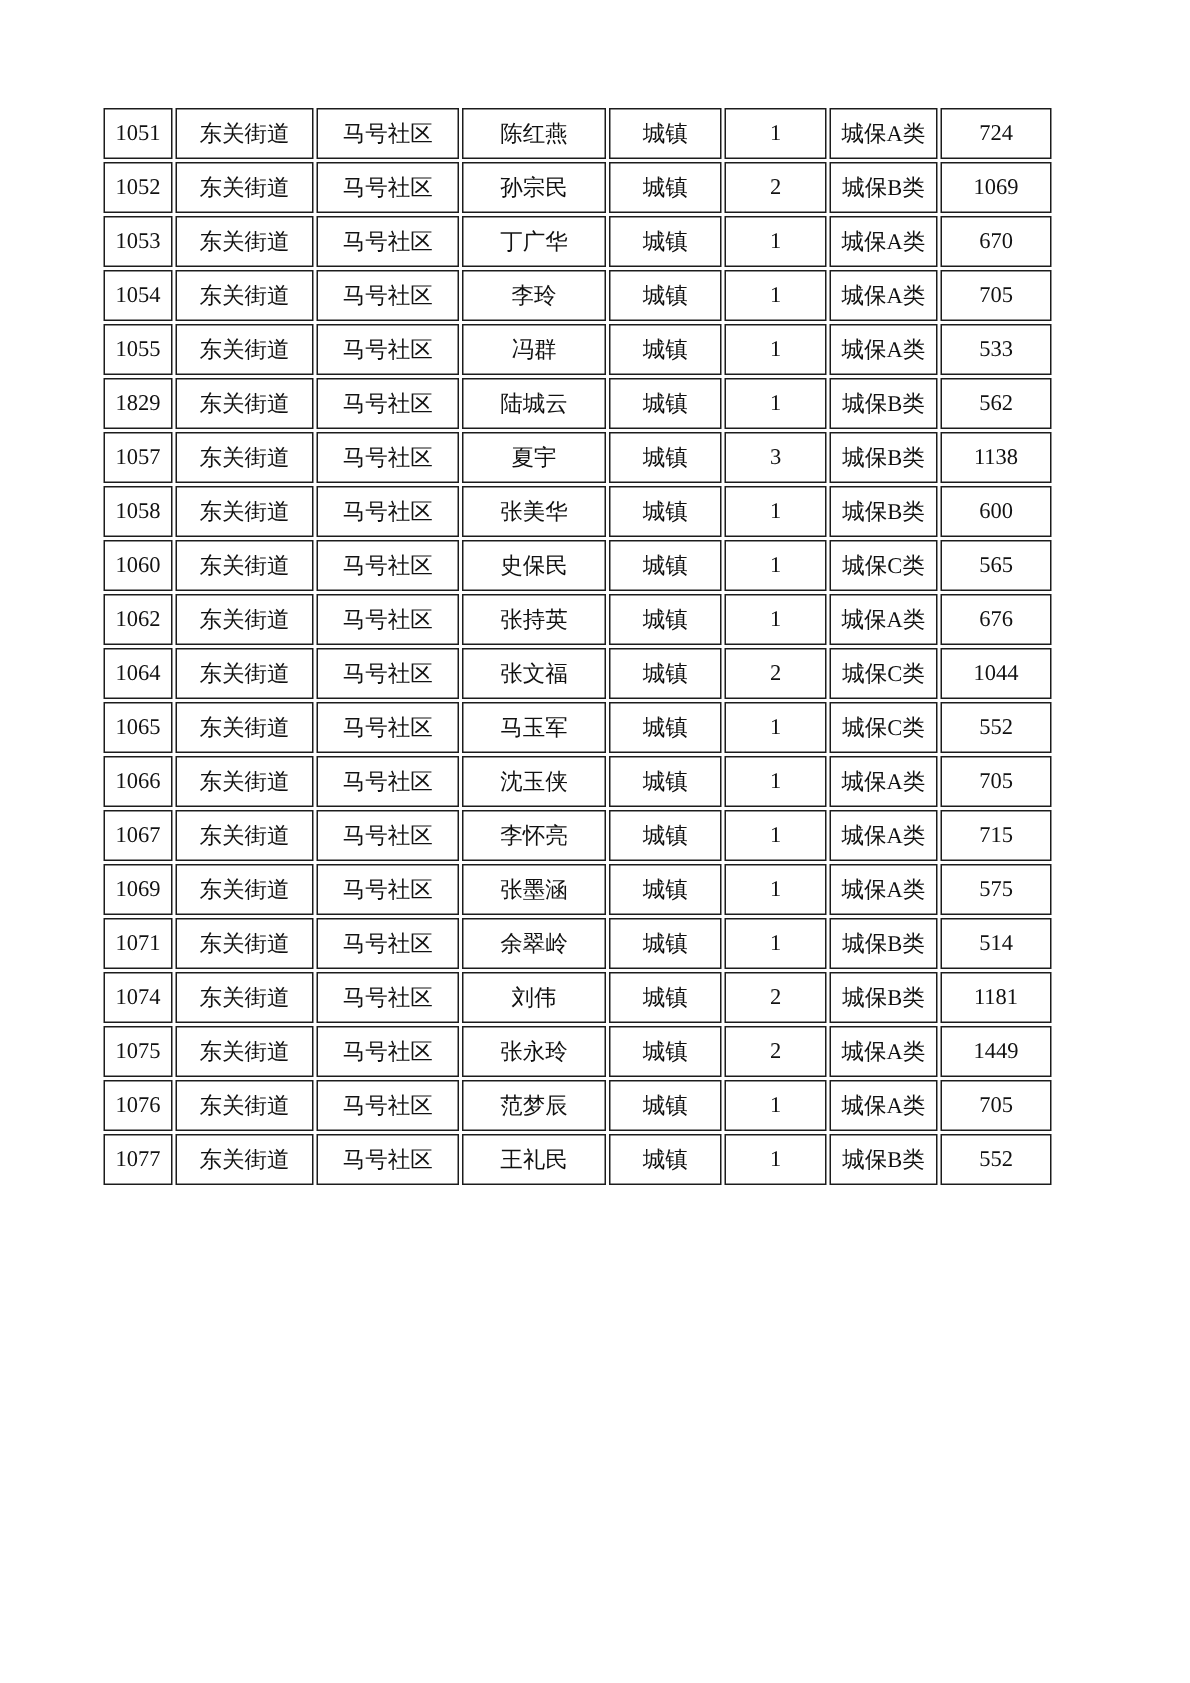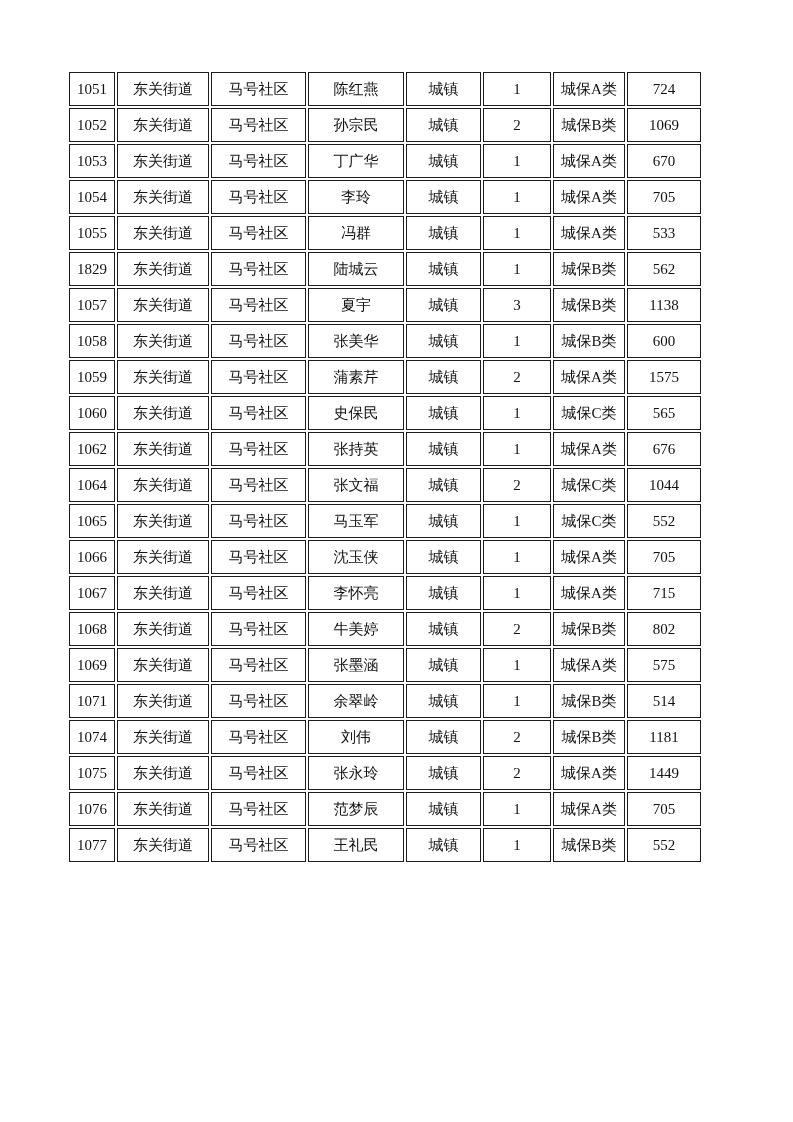--- a/index.html
+++ b/index.html
@@ -132,30 +132,20 @@
           <td>1058</td>
           <td>东关街道</td>
           <td>马号社区</td>
           <td>张美华</td>
           <td>城镇</td>
           <td>1</td>
           <td>城保B类</td>
           <td>600</td>
         </tr>
         <tr>
-          <td>1059</td>
-          <td>东关街道</td>
-          <td>马号社区</td>
-          <td>蒲素芹</td>
-          <td>城镇</td>
-          <td>2</td>
-          <td>城保A类</td>
-          <td>1575</td>
-        </tr>
-        <tr>
           <td>1060</td>
           <td>东关街道</td>
           <td>马号社区</td>
           <td>史保民</td>
           <td>城镇</td>
           <td>1</td>
           <td>城保C类</td>
           <td>565</td>
         </tr>
         <tr>
@@ -200,30 +190,20 @@
         </tr>
         <tr>
           <td>1067</td>
           <td>东关街道</td>
           <td>马号社区</td>
           <td>李怀亮</td>
           <td>城镇</td>
           <td>1</td>
           <td>城保A类</td>
           <td>715</td>
-        </tr>
-        <tr>
-          <td>1068</td>
-          <td>东关街道</td>
-          <td>马号社区</td>
-          <td>牛美婷</td>
-          <td>城镇</td>
-          <td>2</td>
-          <td>城保B类</td>
-          <td>802</td>
         </tr>
         <tr>
           <td>1069</td>
           <td>东关街道</td>
           <td>马号社区</td>
           <td>张墨涵</td>
           <td>城镇</td>
           <td>1</td>
           <td>城保A类</td>
           <td>575</td>

